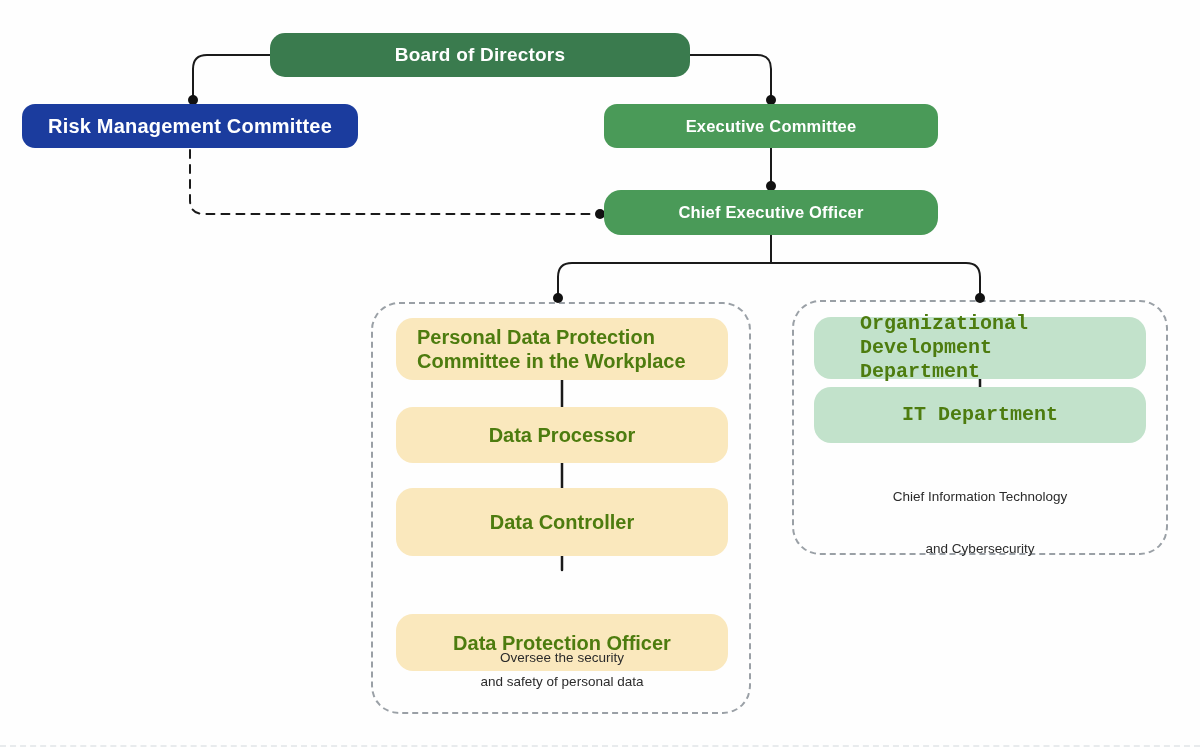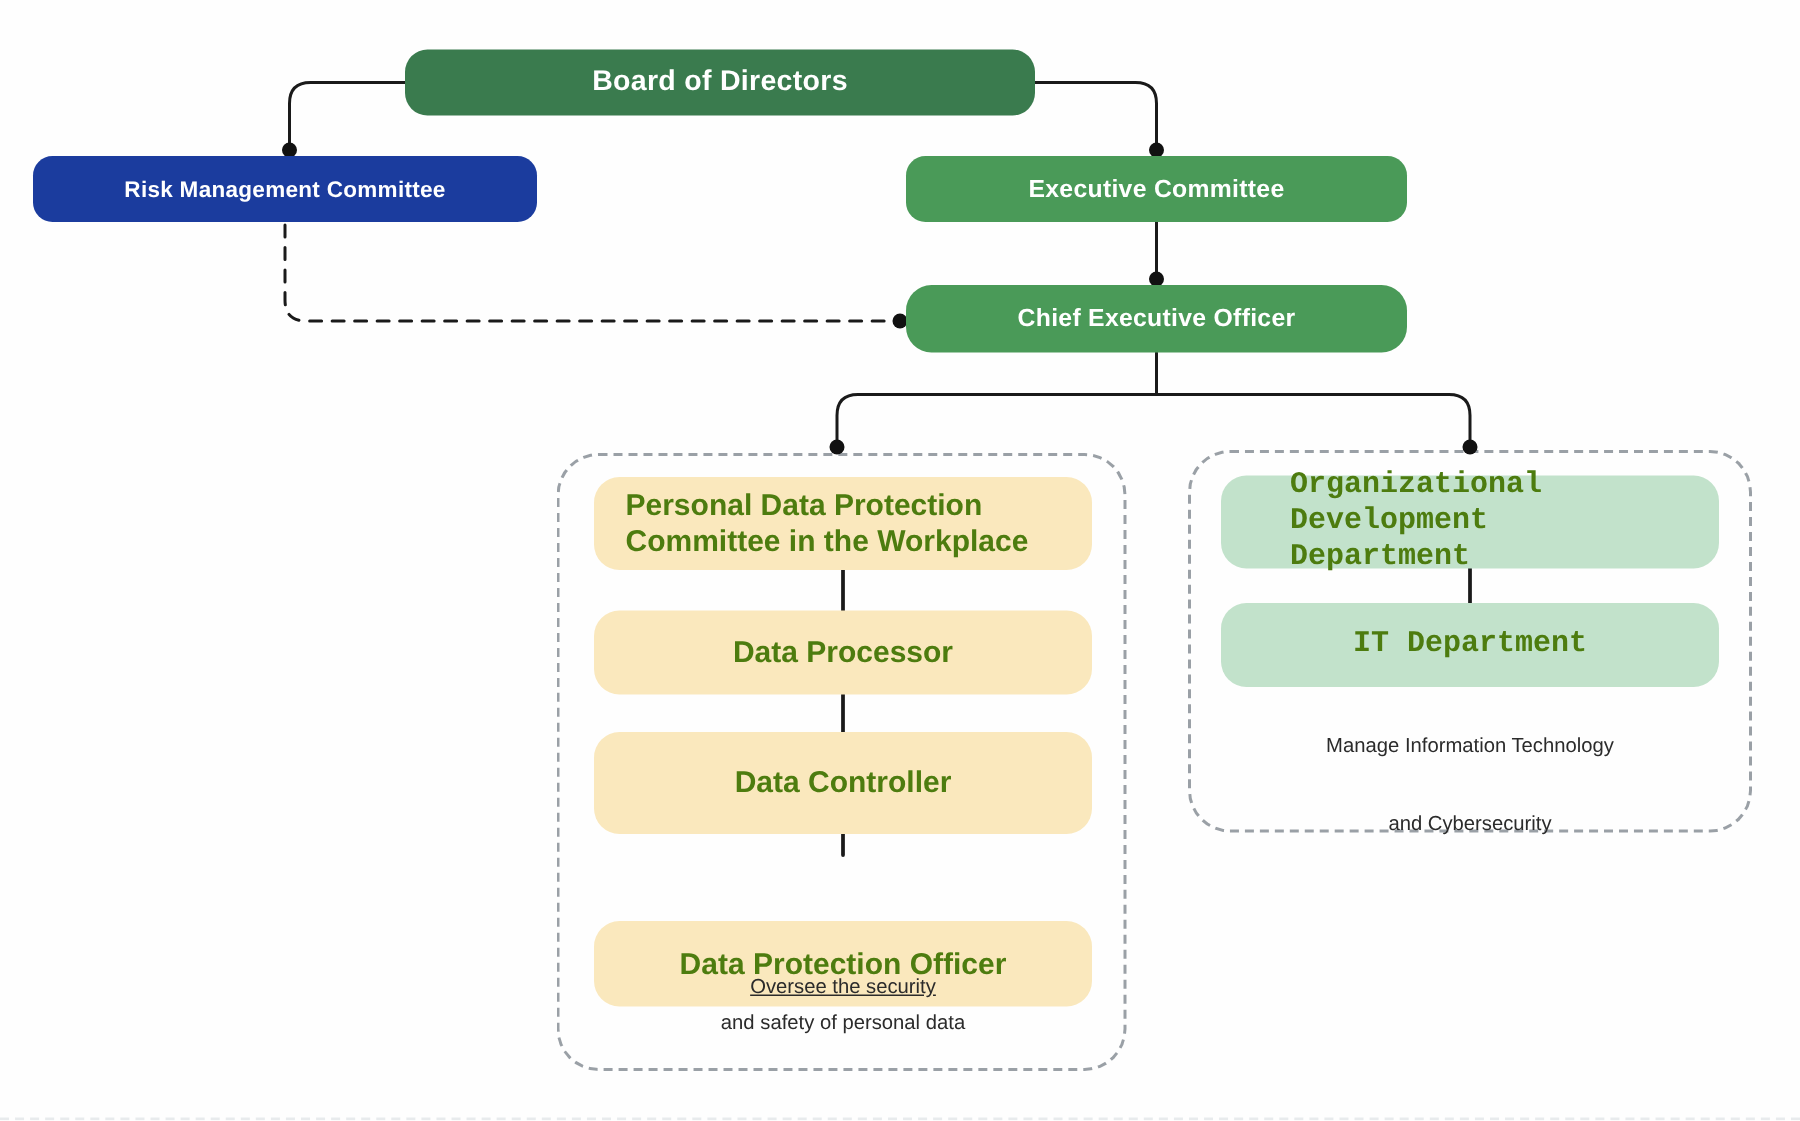--- a/index.html
+++ b/index.html
@@ -7,46 +7,46 @@
   .canvas{
     position:relative;width:1200px;height:747px;background:#fefefe;overflow:hidden;
   }
   .wires{position:absolute;left:0;top:0;width:1200px;height:747px;pointer-events:none;}
   .node{
     position:absolute;display:flex;align-items:center;justify-content:center;
     text-align:center;color:#ffffff;font-weight:700;letter-spacing:.2px;
     box-sizing:border-box;
   }
   .node-board{left:270px;top:33px;width:420px;height:44px;background:#3A7B4E;border-radius:15px;font-size:19px;}
-  .node-risk{left:22px;top:104px;width:336px;height:44px;background:#1B3C9E;border-radius:13px;font-size:15px;}
+  .node-risk{left:22px;top:104px;width:336px;height:44px;background:#1B3C9E;border-radius:13px;font-size:20px;}
   .node-exec{left:604px;top:104px;width:334px;height:44px;background:#4A9A58;border-radius:13px;font-size:16.5px;}
   .node-ceo{left:604px;top:190px;width:334px;height:45px;background:#4A9A58;border-radius:17px;font-size:16.5px;}
   .group{
     position:absolute;border:2px dashed #9aa0a6;border-radius:28px;background:transparent;box-sizing:border-box;
   }
   .group-left{left:371px;top:302px;width:380px;height:412px;}
   .group-right{left:792px;top:300px;width:376px;height:255px;}
   .member{
     position:absolute;display:flex;align-items:center;justify-content:center;
     text-align:left;color:#4d7c0f;font-weight:600;font-size:20px;line-height:24px;
     box-sizing:border-box;
   }
   .cream{background:#FAE8BD;}
   .mint{background:#C2E2CB;font-family:Liberation Mono, monospace;}
   .m-lb1{left:396px;top:318px;width:332px;height:62px;border-radius:17px;padding:0 21px;}
   .m-lb2{left:396px;top:407px;width:332px;height:56px;border-radius:17px;}
   .m-lb3{left:396px;top:488px;width:332px;height:68px;border-radius:17px;}
   .m-lb4{left:396px;top:570px;width:332px;height:57px;border-radius:17px;margin-top:44px;}
   .m-rb1{left:814px;top:317px;width:332px;height:62px;border-radius:17px;padding:0 46px;}
-  .m-rb2{left:814px;top:402px;width:332px;height:56px;border-radius:17px;}
+  .m-rb2{left:814px;top:387px;width:332px;height:56px;border-radius:17px;}
   .caption{
     position:absolute;width:332px;text-align:center;color:#2b2b2b;
     font-size:13.5px;font-weight:400;
   }
-  .cap-l1{left:396px;top:650px;text-decoration:underline;}
+  .cap-l1{left:396px;top:650px;}
   .cap-l2{left:396px;top:674px;}
   .cap-r1{left:814px;top:489px;}
   .cap-r2{left:814px;top:541px;}
   .bottom-hint{
     position:absolute;left:0;bottom:0;width:1200px;height:0;
     border-top:2px dashed rgba(175,185,195,0.28);
   }
 </style>
 </head>
 <body>
@@ -86,17 +86,17 @@
 
   <div class="member cream m-lb1">Personal Data Protection Committee in the Workplace</div>
   <div class="member cream m-lb2">Data Processor</div>
   <div class="member cream m-lb3">Data Controller</div>
   <div class="member cream m-lb4">Data Protection Officer</div>
   <div class="caption cap-l1">Oversee the security</div>
   <div class="caption cap-l2">and safety of personal data</div>
 
   <div class="member mint m-rb1">Organizational Development Department</div>
   <div class="member mint m-rb2">IT Department</div>
-  <div class="caption cap-r1">Manage Information Technology</div>
+  <div class="caption cap-r1">Chief Information Technology</div>
   <div class="caption cap-r2">and Cybersecurity</div>
 
   <div class="bottom-hint"></div>
 </div>
 
 </body></html>

